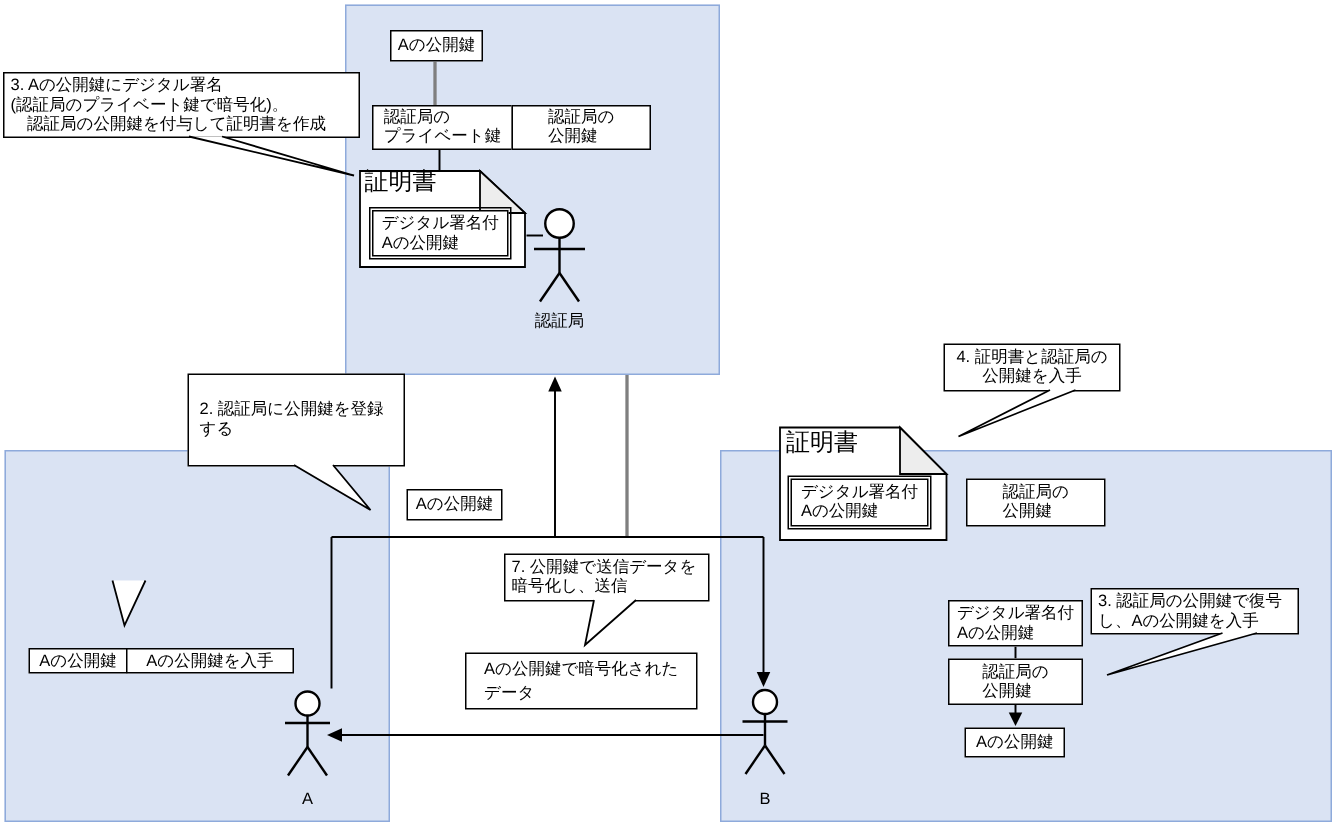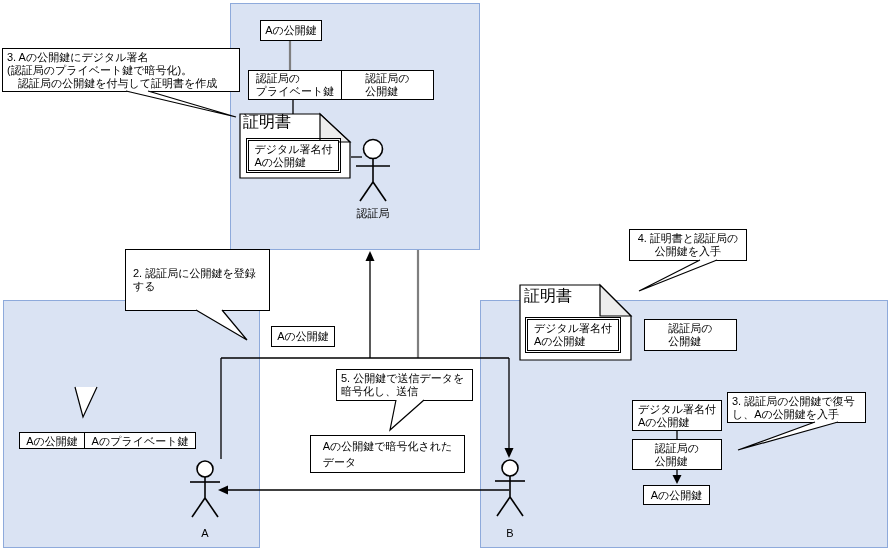--- a/index.html
+++ b/index.html
@@ -125,35 +125,35 @@
   <div class="wbox" style="left:644px;top:319px;width:93px;height:32px;">認証局の
 公開鍵</div>
 
   <div class="wbox" style="left:632px;top:400px;width:90px;height:31px;">デジタル署名付
 Aの公開鍵</div>
   <div class="wbox" style="left:632px;top:439px;width:90px;height:31px;">認証局の
 公開鍵</div>
   <div class="wbox" style="left:643px;top:485px;width:67px;height:20px;">Aの公開鍵</div>
 
   <div class="wbox" style="left:19px;top:432px;width:66px;height:17px;line-height:14px;">Aの公開鍵</div>
-  <div class="wbox" style="left:84px;top:432px;width:112px;height:17px;line-height:14px;">Aのプライベート鍵</div>
+  <div class="wbox" style="left:84px;top:432px;width:112px;height:17px;line-height:14px;">Aの公開鍵を入手</div>
 
   <div class="wbox" style="left:310px;top:435px;width:155px;height:38px;line-height:16px;">Aの公開鍵で暗号化された
 データ</div>
 
   <div class="callout" style="left:125px;top:249px;width:145px;height:62px;padding-left:7px;">2. 認証局に公開鍵を登録
 する</div>
   <div class="callout" style="left:2px;top:48px;width:238px;height:44px;">3. Aの公開鍵にデジタル署名
 (認証局のプライベート鍵で暗号化)。
 　認証局の公開鍵を付与して証明書を作成</div>
   <div class="callout" style="left:629px;top:229px;width:118px;height:32px;text-align:center;">4. 証明書と認証局の
 公開鍵を入手</div>
   <div class="callout" style="left:727px;top:392px;width:139px;height:31px;">3. 認証局の公開鍵で復号
 し、Aの公開鍵を入手</div>
-  <div class="callout" style="left:336px;top:369px;width:137px;height:32px;">5. 公開鍵で送信データを
+  <div class="callout" style="left:336px;top:369px;width:137px;height:32px;">7. 公開鍵で送信データを
 暗号化し、送信</div>
 
   <div class="actor-label" style="left:348px;top:206px;width:50px;">認証局</div>
   <div class="actor-label" style="left:190px;top:527px;width:30px;">A</div>
   <div class="actor-label" style="left:495px;top:527px;width:30px;">B</div>
 
   <svg class="toplayer" width="891" height="551" viewBox="0 0 891 551">
     <path class="tail" d="M75,387 L83,417 L97,387"></path>
     <path class="tail" d="M196,310 L247,340 L222,310"></path>
     <path class="tail" d="M126,91 L236,117 L148,91"></path>

